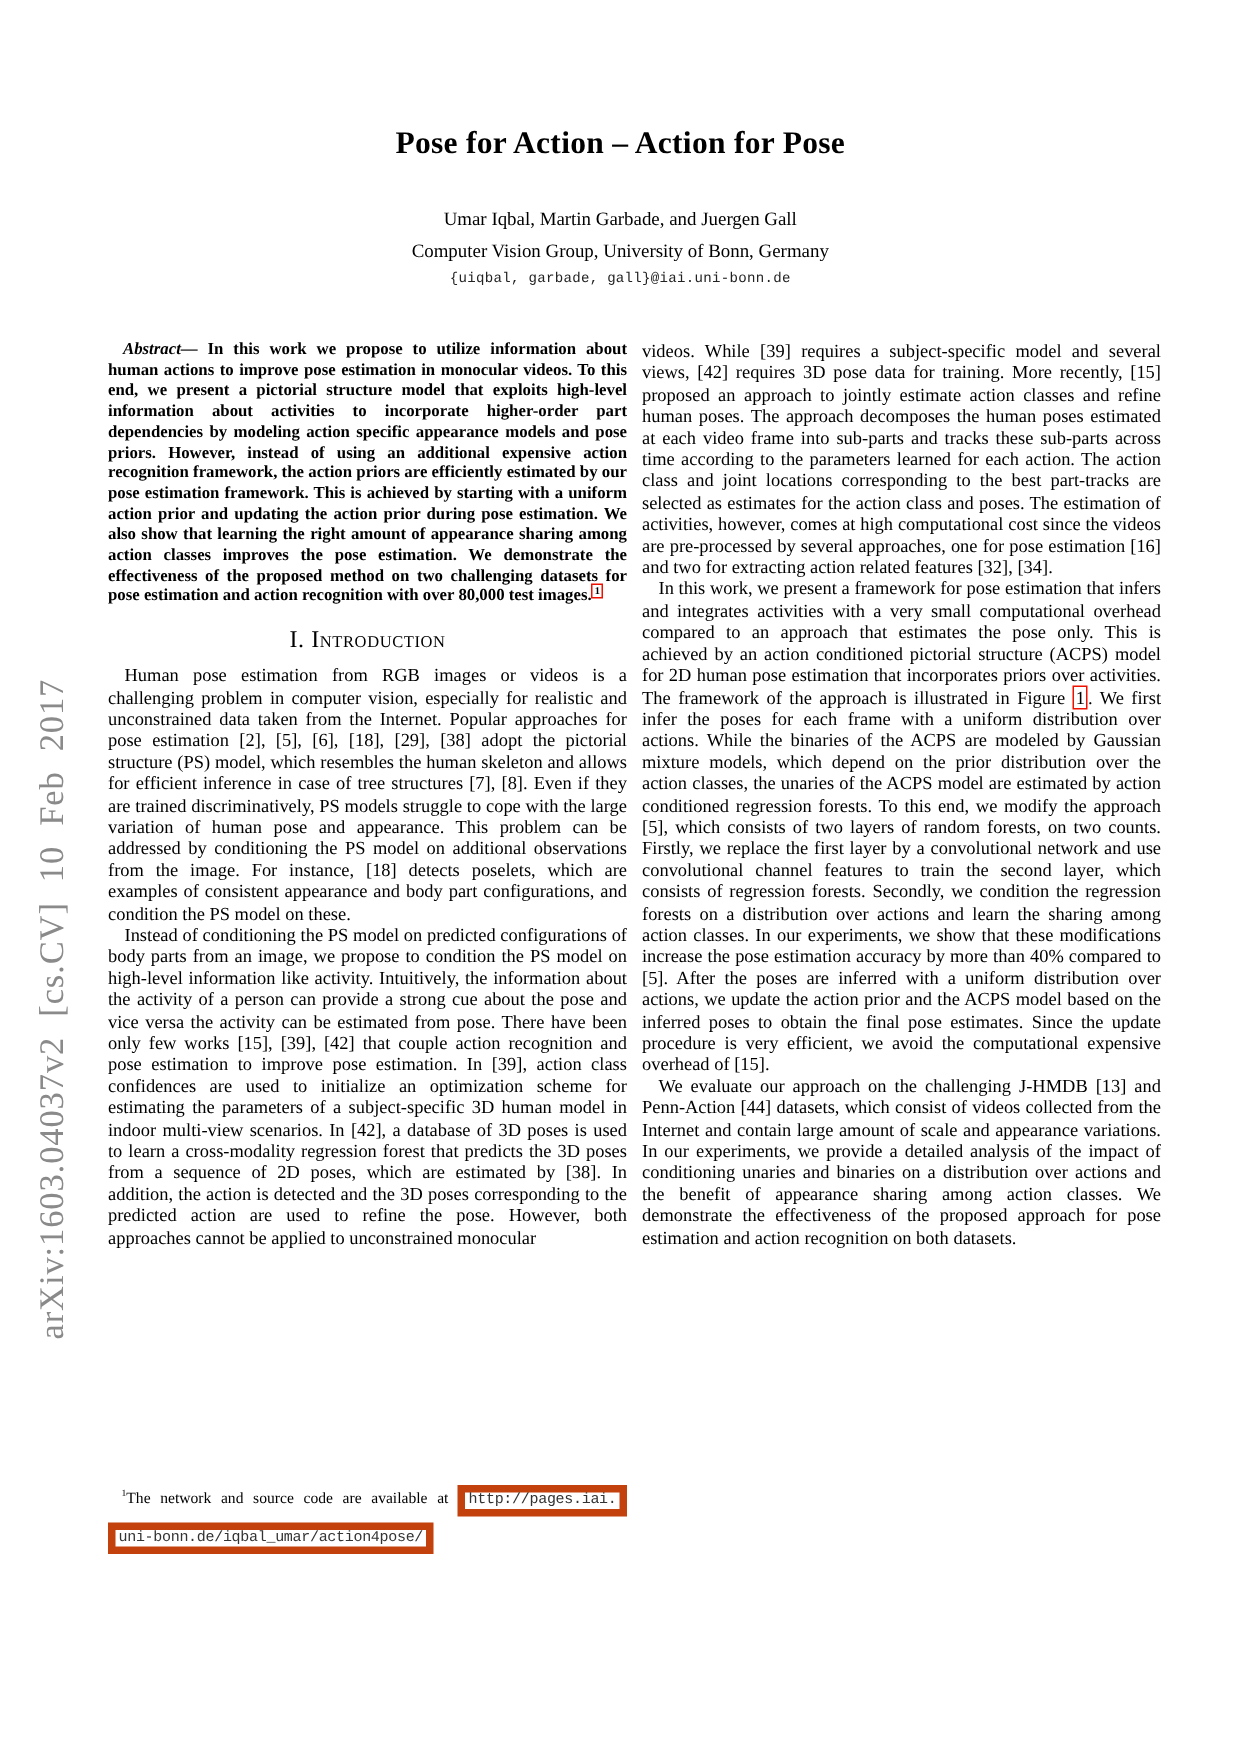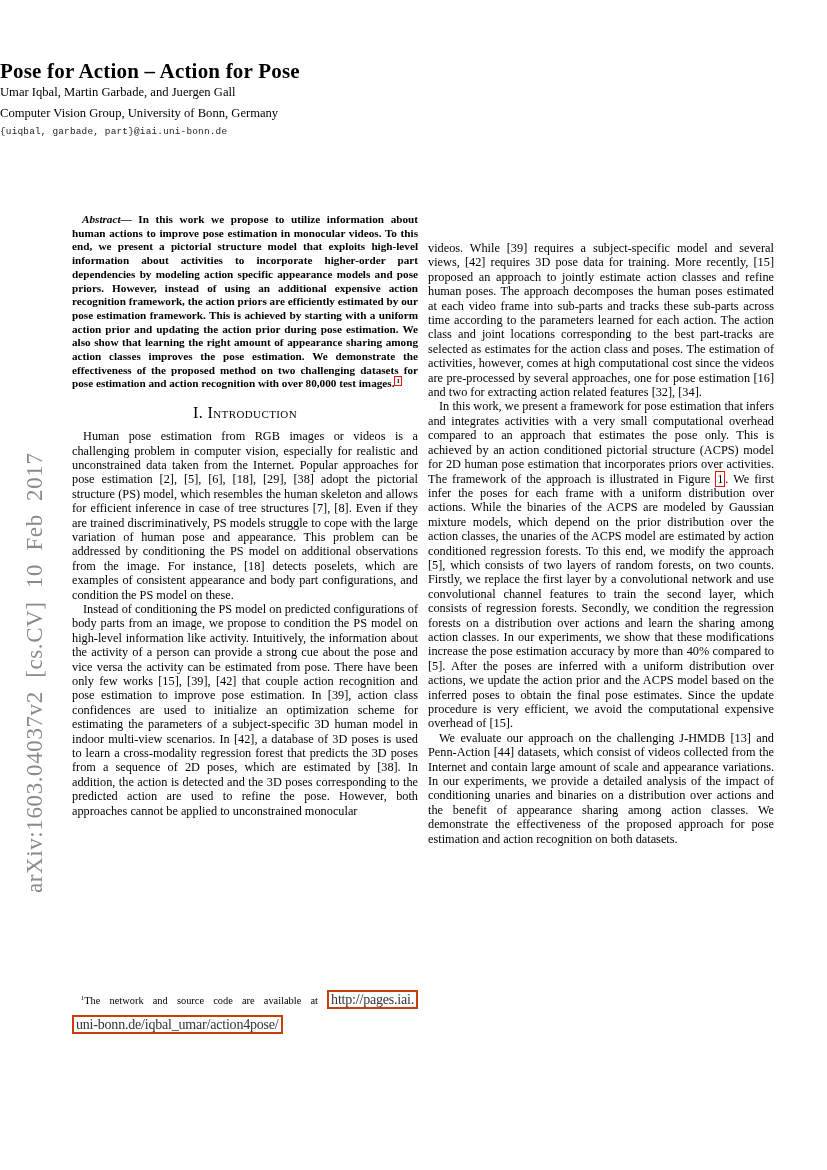--- a/index.html
+++ b/index.html
@@ -21,36 +21,36 @@
     transform-origin: 0 0;
     transform: rotate(-90deg);
     white-space: nowrap;
     font-size: 23px;
     color: #8a8a8a;
     letter-spacing: 0.6px;
     word-spacing: 7px;
   }
 
   
-  .header { padding-top: 59px; text-align: left; }
+  .header { padding-top: 83px; text-align: center; }
   .title { font-size: 21px; font-weight: bold; letter-spacing: 0.2px; }
-  .authors { margin-top: 1px; font-size: 12.6px; }
+  .authors { margin-top: 31px; font-size: 12.6px; }
   .affiliation { margin-top: 6px; font-size: 12.6px; font-family: Liberation Serif, serif; }
   .email {
     margin-top: 5px;
     font-size: 9.4px;
     font-family: "Liberation Mono", monospace;
     color: #222222;
     letter-spacing: 0.2px;
   }
 
   
-  .col { position: absolute; top: 213px; width: 346px; }
+  .col { position: absolute; top: 227px; width: 346px; }
   .col-left { left: 72px; }
-  .col-right { left: 428px; margin-top: 28px; }
+  .col-right { left: 428px; }
 
   .abstract {
     margin: 0;
     font-size: 11.2px;
     font-weight: bold;
     line-height: 13.7px;
     text-align: justify;
     text-indent: 10px;
   }
   .abstract .abs-label { font-style: italic; }
@@ -89,41 +89,41 @@
     position: absolute;
     left: 72px;
     top: 992px;
     width: 346px;
     font-size: 10.4px;
     line-height: 16px;
   }
   .fn-line1 { text-align: justify; text-align-last: justify; text-indent: 9px; }
   .fn-line2 { margin-top: 8px; }
   .url-box {
-    font-family: Liberation Serif, serif;
-    font-size: 14px;
+    font-family: Liberation Mono, monospace;
+    font-size: 10px;
     letter-spacing: -0.2px;
-    border: 2px solid #c2410c;
+    border: 5px solid #c2410c;
     padding: 0 2px;
     color: #333333;
     white-space: nowrap;
   }
 </style>
 </head>
 <body>
 
 <div class="page">
 
   <div class="arxiv-stamp">arXiv:1603.04037v2  [cs.CV]  10 Feb 2017</div>
 
   <div class="header">
     <div class="title">Pose for Action – Action for Pose</div>
     <div class="authors">Umar Iqbal, Martin Garbade, and Juergen Gall</div>
     <div class="affiliation">Computer Vision Group, University of Bonn, Germany</div>
-    <div class="email">{uiqbal, garbade, part}@iai.uni-bonn.de</div>
+    <div class="email">{uiqbal, garbade, gall}@iai.uni-bonn.de</div>
   </div>
 
   <div class="col col-left">
     <p class="abstract">
       <span class="abs-label">Abstract</span><span>— </span><span>In this work we propose to utilize information about human actions to improve pose estimation in monocular videos. To this end, we present a pictorial structure model that exploits high-level information about activities to incorporate higher-order part dependencies by modeling action specific appearance models and pose priors. However, instead of using an additional expensive action recognition framework, the action priors are efficiently estimated by our pose estimation framework. This is achieved by starting with a uniform action prior and updating the action prior during pose estimation. We also show that learning the right amount of appearance sharing among action classes improves the pose estimation. We demonstrate the effectiveness of the proposed method on two challenging datasets for pose estimation and action recognition with over 80,000 test images.</span><sup class="fnref red-box">1</sup>
     </p>
 
     <h2 class="section-heading">
       <span>I.</span>
       <span class="sc">Introduction</span>

